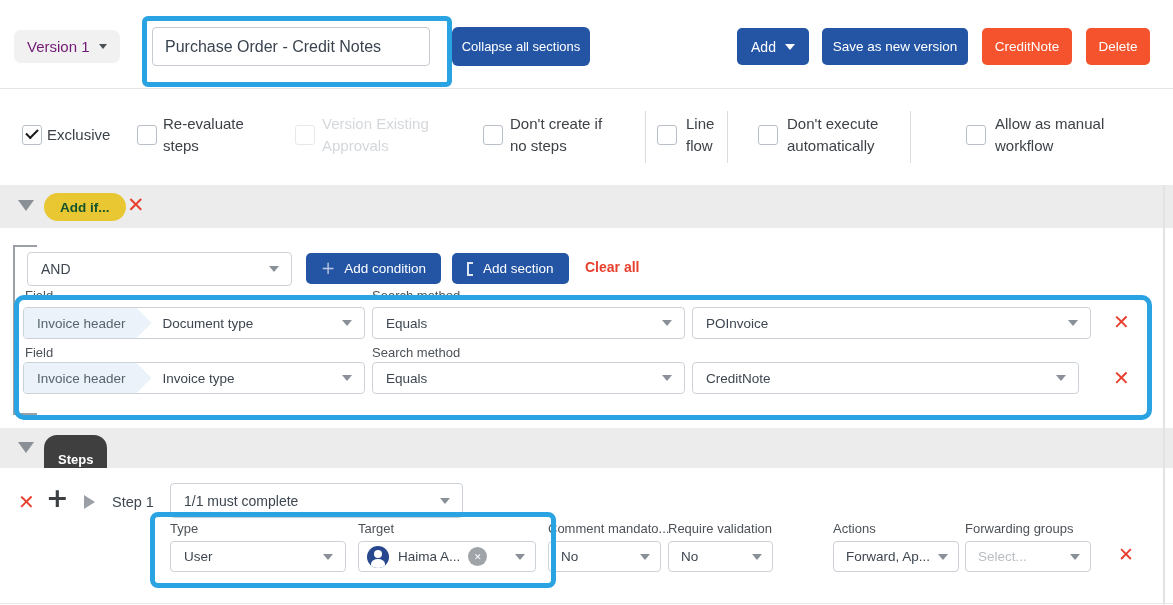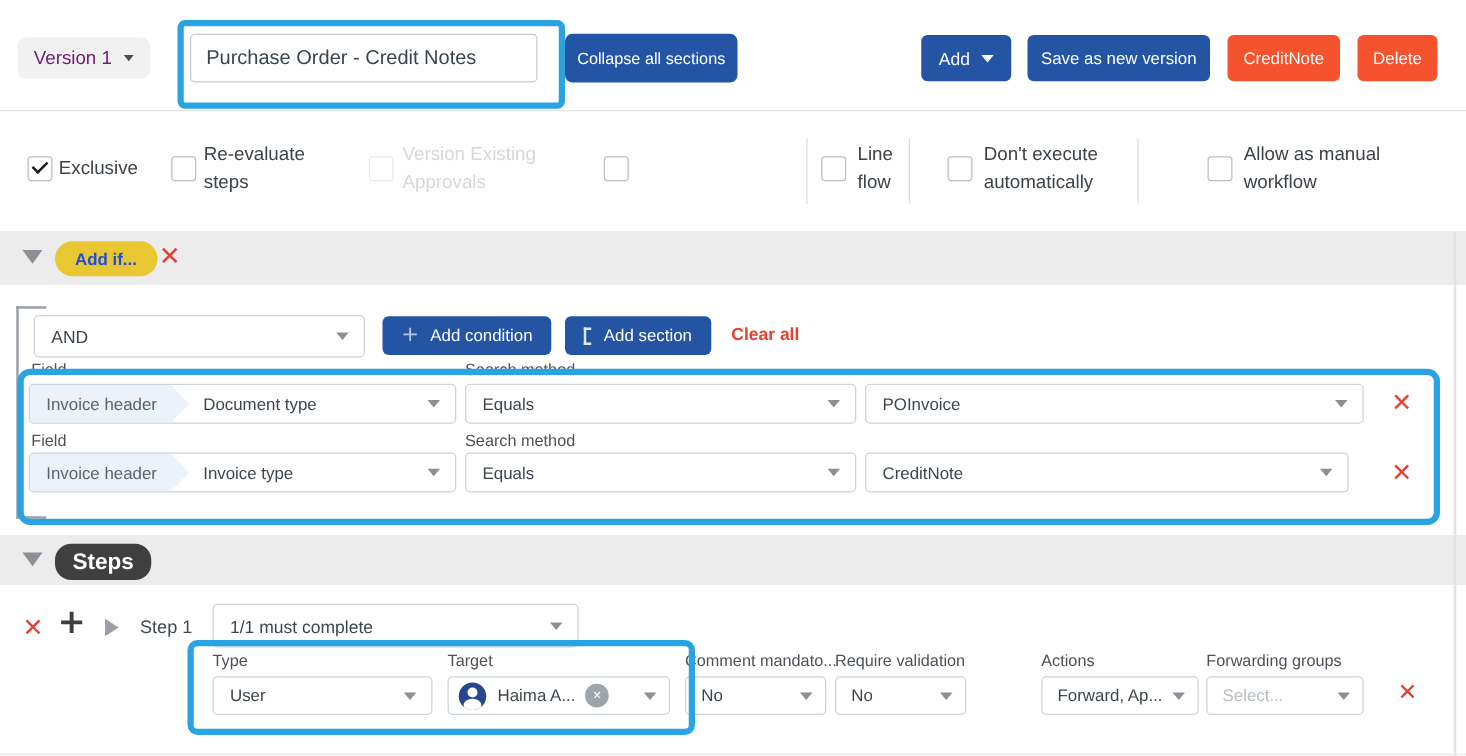--- a/index.html
+++ b/index.html
@@ -27,24 +27,24 @@
   .caret-white{border-top-color:#fff;margin-left:9px;}
   .caret-dark{border-top-color:#4a4f54;margin-left:9px;border-left-width:4px;border-right-width:4px;border-top-width:5px;}
   .x-btn{position:absolute;color:#e8402e;font-weight:700;font-size:20px;line-height:20px;cursor:pointer;
          font-family:"DejaVu Sans",sans-serif;}
   .hl{position:absolute;border:5px solid #29a3e1;border-radius:9px;pointer-events:none;z-index:6;}
   .label13{position:absolute;font-size:13px;color:#4c5258;white-space:nowrap;}
   .tri-down{position:absolute;width:0;height:0;border-left:8px solid transparent;border-right:8px solid transparent;
             border-top:11px solid #8a9096;cursor:pointer;}
   .tri-right{position:absolute;width:0;height:0;border-top:7px solid transparent;border-bottom:7px solid transparent;
              border-left:11px solid #9aa0a5;}
-  .badge-yellow{position:absolute;background:#e9c733;color:#1d4ed8;border-radius:14px;display:flex;align-items:center;
+  .badge-yellow{position:absolute;background:#e9c733;color:#14532d;border-radius:14px;display:flex;align-items:center;
                 padding:0 16px;font-size:13.5px;font-weight:600;height:28px;cursor:pointer;}
   .badge-dark{position:absolute;background:#3f3f3f;color:#fff;border-radius:13px;display:flex;align-items:center;
-              padding:4px 14px;font-size:18px;font-weight:700;height:21px;cursor:pointer;}
+              padding:14px 14px;font-size:13px;font-weight:700;height:21px;cursor:pointer;}
   
   .version-pill{position:absolute;left:14px;top:30px;height:33px;background:#f1f1f1;border-radius:7px;
                 display:flex;align-items:center;padding:0 13px;font-size:15px;color:#701a75;cursor:pointer;}
   .title-input{position:absolute;left:152px;top:27px;width:278px;height:39px;border:1px solid #c6cbd1;border-radius:4px;
                padding:0 12px;font-size:16px;color:#3a4450;font-family:inherit;box-sizing:border-box;outline:none;}
   
   .cb{position:absolute;top:36px;width:20px;height:20px;background:#fff;border:1px solid #b9bfc6;border-radius:3px;
       box-sizing:border-box;cursor:pointer;}
   .cb.checked::after{content:"";position:absolute;left:3px;top:3px;width:10px;height:5px;
       border-left:2.5px solid #1b1b1b;border-bottom:2.5px solid #1b1b1b;transform:rotate(-45deg);}
@@ -104,20 +104,21 @@
     <span class="cb checked" style="left:22px;"></span>
     <span class="cb-label" style="left:47px;top:35px;">Exclusive</span>
 
     <span class="cb" style="left:137px;"></span>
     <span class="cb-label" style="left:163px;top:24px;width:95px;">Re-evaluate steps</span>
 
     <span class="cb disabled" style="left:295px;"></span>
     <span class="cb-label dis" style="left:322px;top:24px;width:115px;">Version Existing Approvals</span>
 
     <span class="cb" style="left:483px;"></span>
+    <span class="cb-label" style="left:510px;top:24px;width:108px;">Don't create if no steps</span>
 
     <span class="vdiv" style="left:645px;"></span>
 
     <span class="cb" style="left:657px;"></span>
     <span class="cb-label" style="left:686px;top:24px;width:42px;">Line flow</span>
 
     <span class="vdiv" style="left:727px;"></span>
 
     <span class="cb" style="left:758px;"></span>
     <span class="cb-label" style="left:787px;top:24px;width:110px;">Don't execute automatically</span>

